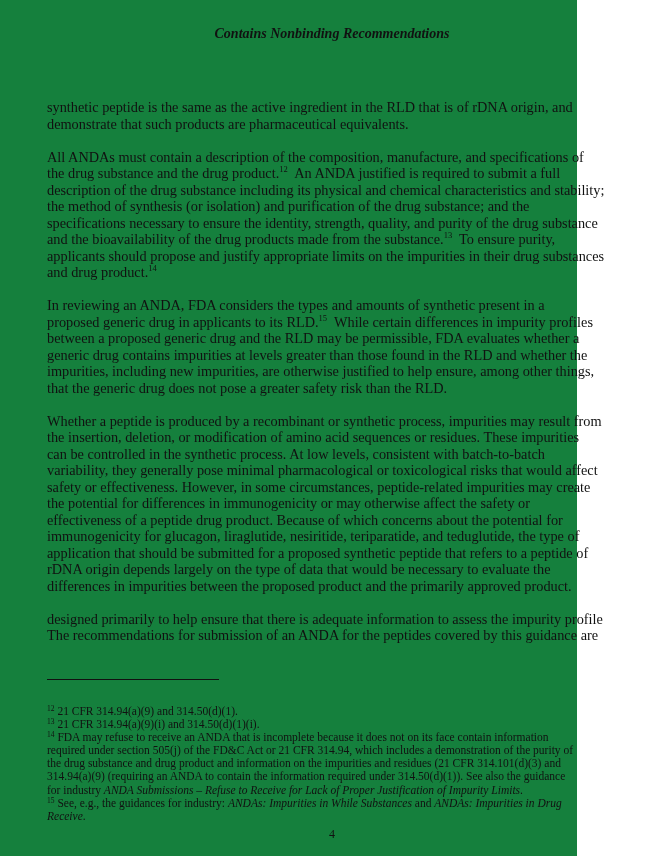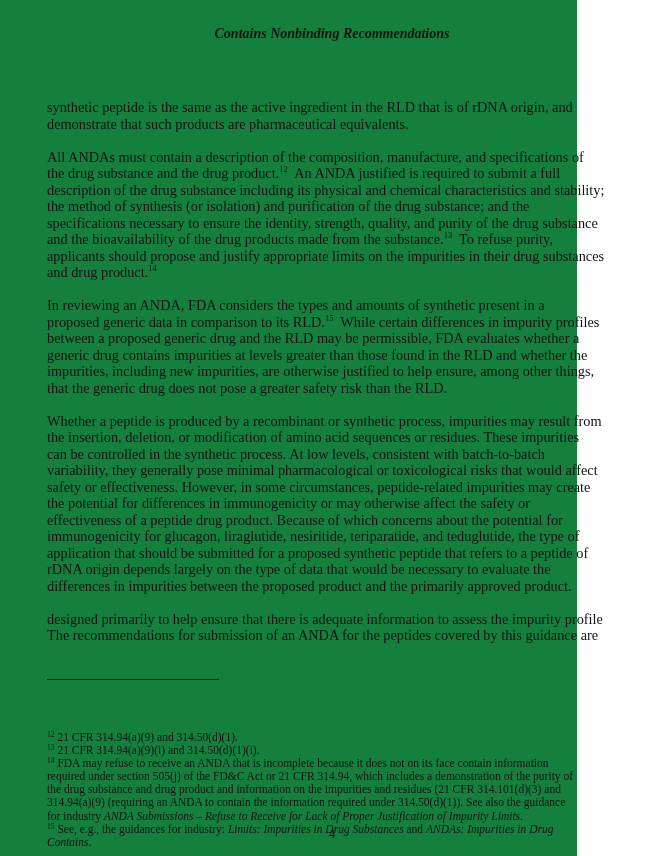--- a/index.html
+++ b/index.html
@@ -60,21 +60,21 @@
       position: absolute;
       left: 47px;
       top: 679px;
       width: 172px;
       height: 0;
       border-top: 1px solid #111111;
     }
     .footnotes {
       position: absolute;
       left: 47px;
-      top: 731px;
+      top: 705px;
       width: 575px;
       font-size: 11.5px;
       line-height: 13.1px;
     }
     .fn-line {
       display: block;
       white-space: nowrap;
     }
     .fn-line sup {
       font-size: 7.5px;
@@ -103,28 +103,28 @@
       <span class="line">synthetic peptide is the same as the active ingredient in the RLD that is of rDNA origin, and</span>
       <span class="line">demonstrate that such products are pharmaceutical equivalents.</span>
     </p>
 
     <p class="para">
       <span class="line">All ANDAs must contain a description of the composition, manufacture, and specifications of</span>
       <span class="line"><span>the drug substance and the drug product.</span><sup>12</sup>&nbsp; <span>An ANDA justified is required to submit a full</span></span>
       <span class="line">description of the drug substance including its physical and chemical characteristics and stability;</span>
       <span class="line">the method of synthesis (or isolation) and purification of the drug substance; and the</span>
       <span class="line">specifications necessary to ensure the identity, strength, quality, and purity of the drug substance</span>
-      <span class="line"><span>and the bioavailability of the drug products made from the substance.</span><sup>13</sup>&nbsp; <span>To refuse purity,</span></span>
+      <span class="line"><span>and the bioavailability of the drug products made from the substance.</span><sup>13</sup>&nbsp; <span>To ensure purity,</span></span>
       <span class="line">applicants should propose and justify appropriate limits on the impurities in their drug substances</span>
       <span class="line"><span>and drug product.</span><sup>14</sup></span>
     </p>
 
     <p class="para">
       <span class="line">In reviewing an ANDA, FDA considers the types and amounts of synthetic present in a</span>
-      <span class="line"><span>proposed generic data in comparison to its RLD.</span><sup>15</sup>&nbsp; <span>While certain differences in impurity profiles</span></span>
+      <span class="line"><span>proposed generic drug in applicants to its RLD.</span><sup>15</sup>&nbsp; <span>While certain differences in impurity profiles</span></span>
       <span class="line">between a proposed generic drug and the RLD may be permissible, FDA evaluates whether a</span>
       <span class="line">generic drug contains impurities at levels greater than those found in the RLD and whether the</span>
       <span class="line">impurities, including new impurities, are otherwise justified to help ensure, among other things,</span>
       <span class="line">that the generic drug does not pose a greater safety risk than the RLD.</span>
     </p>
 
     <p class="para">
       <span class="line">Whether a peptide is produced by a recombinant or synthetic process, impurities may result from</span>
       <span class="line">the insertion, deletion, or modification of amino acid sequences or residues.  These impurities</span>
       <span class="line">can be controlled in the synthetic process. At low levels, consistent with batch-to-batch</span>
@@ -147,19 +147,19 @@
   <div class="fn-rule"></div>
 
   <div class="footnotes">
     <span class="fn-line"><sup>12</sup> <span>21 CFR 314.94(a)(9) and 314.50(d)(1).</span></span>
     <span class="fn-line"><sup>13</sup> <span>21 CFR 314.94(a)(9)(i) and 314.50(d)(1)(i).</span></span>
     <span class="fn-line"><sup>14</sup> <span>FDA may refuse to receive an ANDA that is incomplete because it does not on its face contain information</span></span>
     <span class="fn-line">required under section 505(j) of the FD&amp;C Act or 21 CFR 314.94, which includes a demonstration of the purity of</span>
     <span class="fn-line">the drug substance and drug product and information on the impurities and residues (21 CFR 314.101(d)(3) and</span>
     <span class="fn-line">314.94(a)(9) (requiring an ANDA to contain the information required under 314.50(d)(1)).  See also the guidance</span>
     <span class="fn-line"><span>for industry </span><em>ANDA Submissions – Refuse to Receive for Lack of Proper Justification of Impurity Limits</em><span>.</span></span>
-    <span class="fn-line"><sup>15</sup> <span>See, e.g., the guidances for industry: </span><em>Limits: Impurities in Drug Substances</em><span> and </span><em>ANDAs: Impurities in Drug</em></span>
-    <span class="fn-line"><em>Contains</em><span>.</span></span>
+    <span class="fn-line"><sup>15</sup> <span>See, e.g., the guidances for industry: </span><em>ANDAs: Impurities in While Substances</em><span> and </span><em>ANDAs: Impurities in Drug</em></span>
+    <span class="fn-line"><em>Receive</em><span>.</span></span>
   </div>
 
   <div class="page-number">4</div>
 
 </div>
 
 </body></html>

